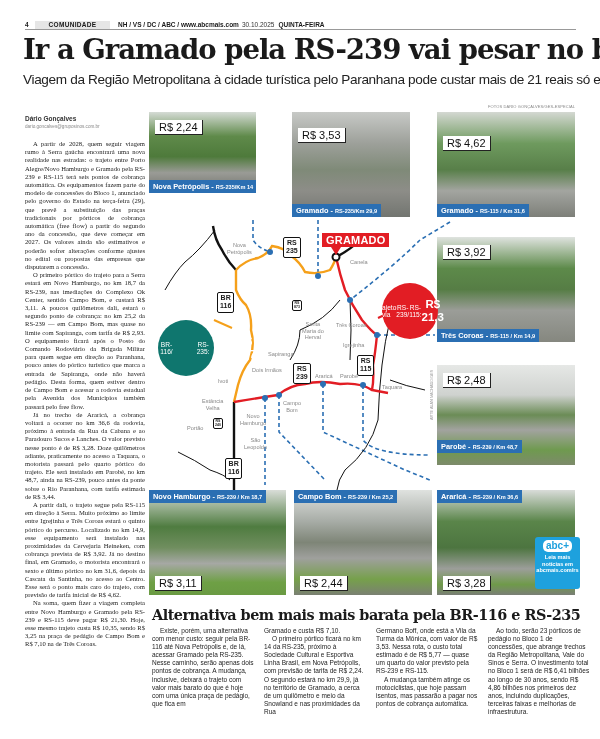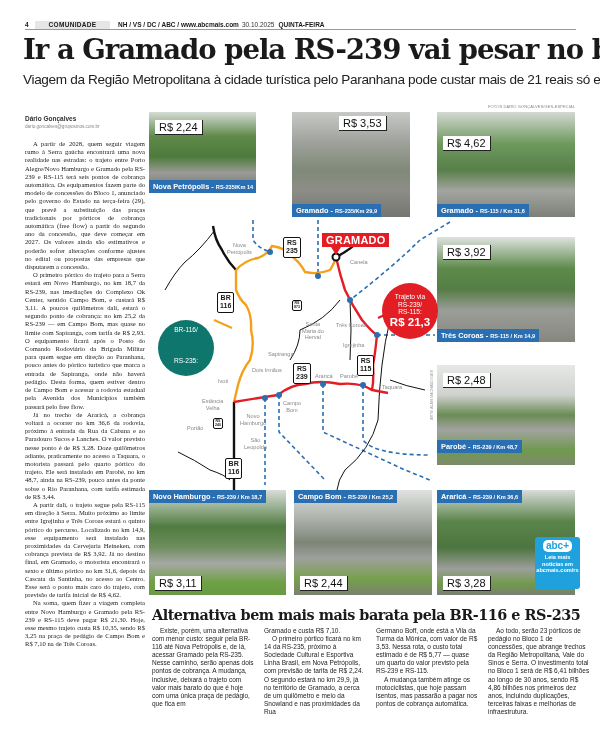--- a/index.html
+++ b/index.html
@@ -22,21 +22,21 @@
   .byline { position: absolute; left: 25px; top: 115px; font-size: 6.5px; font-weight: bold; color: #333; }
   .email { position: absolute; left: 25px; top: 124px; font-size: 4.6px; color: #888; }
   .bodytext { position: absolute; left: 25px; top: 140px; width: 120px; font-family: "Liberation Serif", serif; font-size: 6.6px; line-height: 8.2px; text-align: justify; color: #222; hyphens: auto; }
   .bodytext p { text-indent: 8px; }
   .photo { position: absolute; overflow: hidden; }
   .photo .img { position: absolute; inset: 0; }
   .price { position: absolute; background: #fff; color: #111; font-size: 11px; padding: 1px 4px; border-right: 1.5px solid #222; border-bottom: 1.5px solid #222; font-weight: normal; white-space: nowrap; }
   .cap { position: absolute; background: #2b6fb3; color: #fff; font-size: 7.4px; padding: 2px 4px; white-space: nowrap; font-weight: bold; }
   .cap small { font-size: 5.6px; font-weight: bold; }
 
-  .bubble { position: absolute; border-radius: 50%; color: #fff; text-align: center; font-size: 6.6px; line-height: 7.5px; display: flex; flex-direction: column; justify-content: center; align-items: center; }
+  .bubble { position: absolute; border-radius: 50%; color: #fff; text-align: center; font-size: 6.6px; line-height: 7.5px; display: flex; justify-content: center; align-items: center; }
   .bubble b { font-size: 11.5px; line-height: 13px; font-weight: bold; }
   .shield { position: absolute; background: #fff; border: 1.4px solid #111; border-radius: 2px; font-size: 7px; font-weight: bold; text-align: center; line-height: 7.5px; padding: 1px 2px 3px; }
   .shield.small { font-size: 3.5px; line-height: 4px; padding: 0 1px 1px; border-width: 0.8px; }
   .town { position: absolute; font-size: 5.6px; color: #8a8a8a; text-align: center; line-height: 6.5px; white-space: nowrap; }
   .gramado-label { position: absolute; background: #e21d24; color: #fff; font-weight: bold; font-size: 11px; padding: 1px 4px; letter-spacing: .2px; }
   .vert-credit { position: absolute; font-size: 3.8px; color: #999; transform: rotate(-90deg); transform-origin: left top; white-space: nowrap; }
 
   .abc { position: absolute; left: 535px; top: 537px; width: 45px; height: 52px; background: #1ea1dd; border-radius: 3px; color: #fff; text-align: center; font-size: 5.6px; line-height: 6.5px; font-weight: bold; padding-top: 3px; }
   .abc .logo { display: inline-block; background: #fff; color: #1ea1dd; border-radius: 5px; font-size: 10px; font-weight: bold; padding: 0 3px; line-height: 12px; margin-bottom: 2px; }
 
@@ -122,21 +122,21 @@
   <path d="M395 310 L378 318" stroke="#e21d24" stroke-width="2"></path>
 </svg>
 
 <div class="photo" style="left:149px;top:112px;width:107px;height:81px;">
   <div class="img" style="background:linear-gradient(180deg,#d5dbd5 0%,#5f8a4a 30%,#4e7a3b 55%,#9a9b96 75%,#6e7068 100%);"></div>
   <div class="price" style="left:6px;top:8px;">R$ 2,24</div>
   <div class="cap" style="left:0;bottom:0;"><span>Nova Petrópolis</span> - <small>RS-235/Km 14</small></div>
 </div>
 <div class="photo" style="left:292px;top:112px;width:118px;height:105px;">
   <div class="img" style="background:linear-gradient(180deg,#c7c9c6 0%,#9da09a 30%,#7f8a78 55%,#8d8d88 75%,#727570 100%);"></div>
-  <div class="price" style="left:6px;top:4px;margin-left:41px;">R$ 3,53</div>
+  <div class="price" style="left:6px;top:16px;">R$ 3,53</div>
   <div class="cap" style="left:0;bottom:0;"><span>Gramado</span> - <small>RS-235/Km 29,9</small></div>
 </div>
 <div class="photo" style="left:437px;top:112px;width:138px;height:105px;">
   <div class="img" style="background:linear-gradient(180deg,#d4d8d2 0%,#6e9a5e 30%,#587f49 55%,#a3a5a0 75%,#7d7f79 100%);"></div>
   <div class="price" style="left:6px;top:24px;">R$ 4,62</div>
   <div class="cap" style="left:0;bottom:0;"><span>Gramado</span> - <small>RS-115 / Km 31,6</small></div>
 </div>
 <div class="photo" style="left:437px;top:237px;width:138px;height:105px;">
   <div class="img" style="background:linear-gradient(180deg,#dfe3df 0%,#5d8a4a 30%,#567d45 50%,#9b9d98 70%,#85877f 100%);"></div>
   <div class="price" style="left:6px;top:8px;">R$ 3,92</div>

